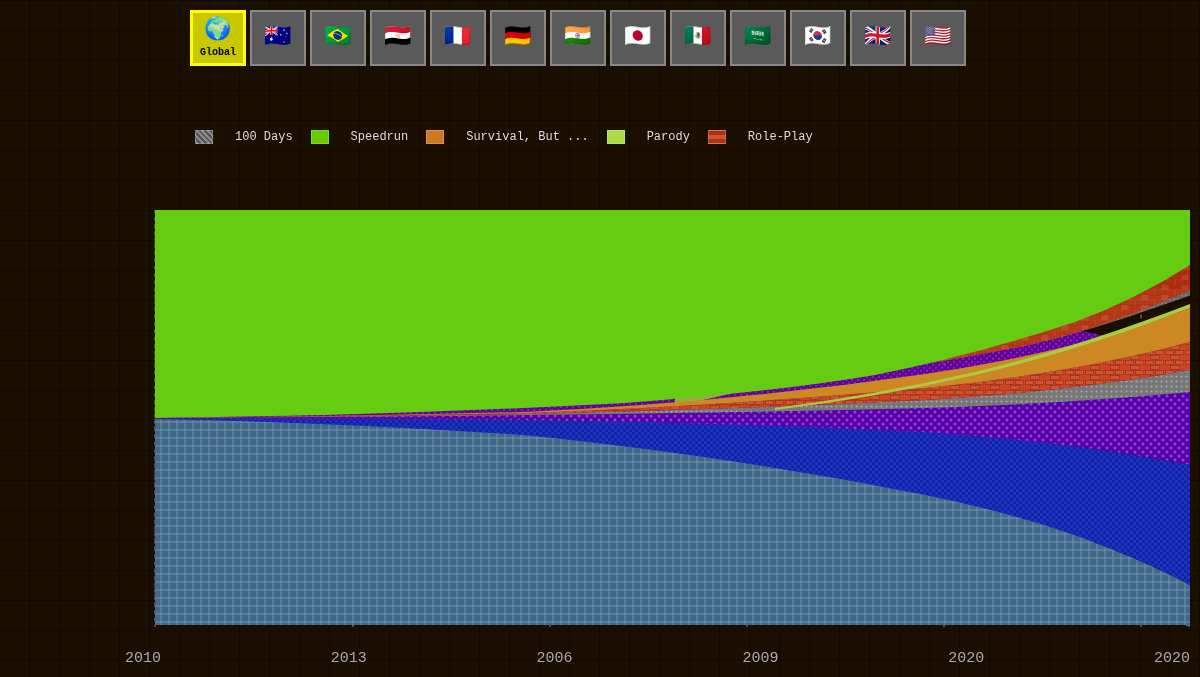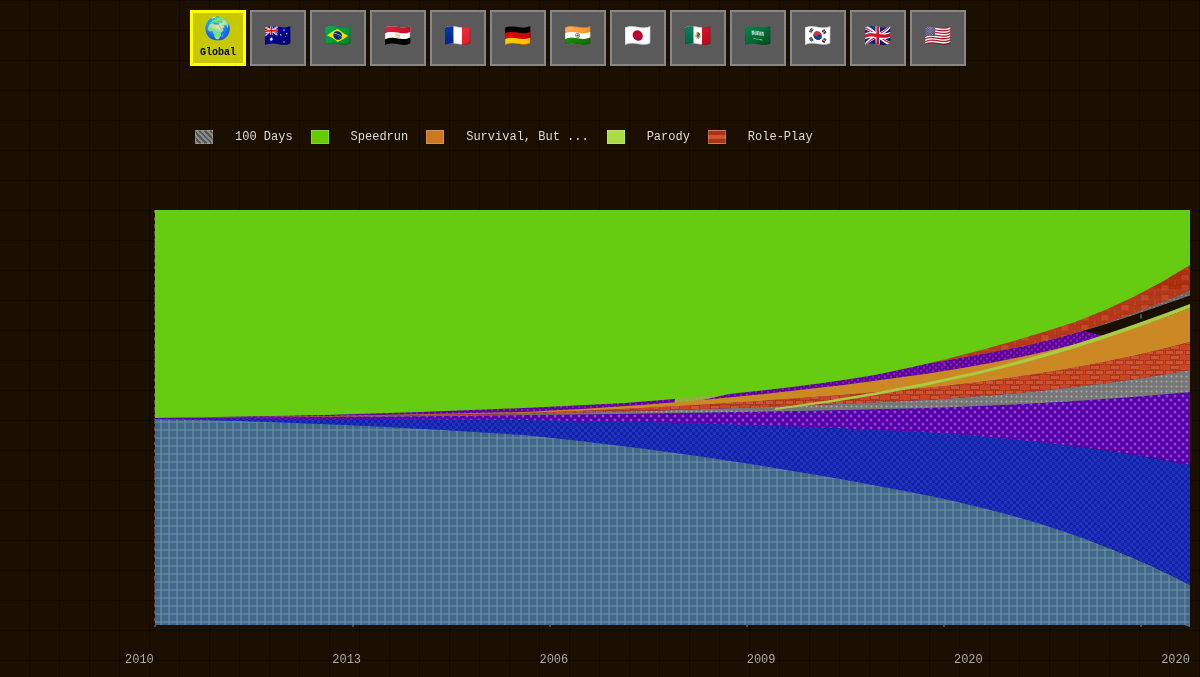--- a/index.html
+++ b/index.html
@@ -111,21 +111,21 @@
     .x-axis {
       position: absolute;
       bottom: 10px;
       left: 125px;
       right: 10px;
       display: flex;
       justify-content: space-between;
     }
 
     .x-label {
-      font-size: 12px;
+      font-size: 15px;
       color: #aaa;
       font-family: 'Courier New', monospace;
     }
 
     
     .vline {
       stroke: #888;
       stroke-width: 1;
       stroke-dasharray: 3,4;
     }

